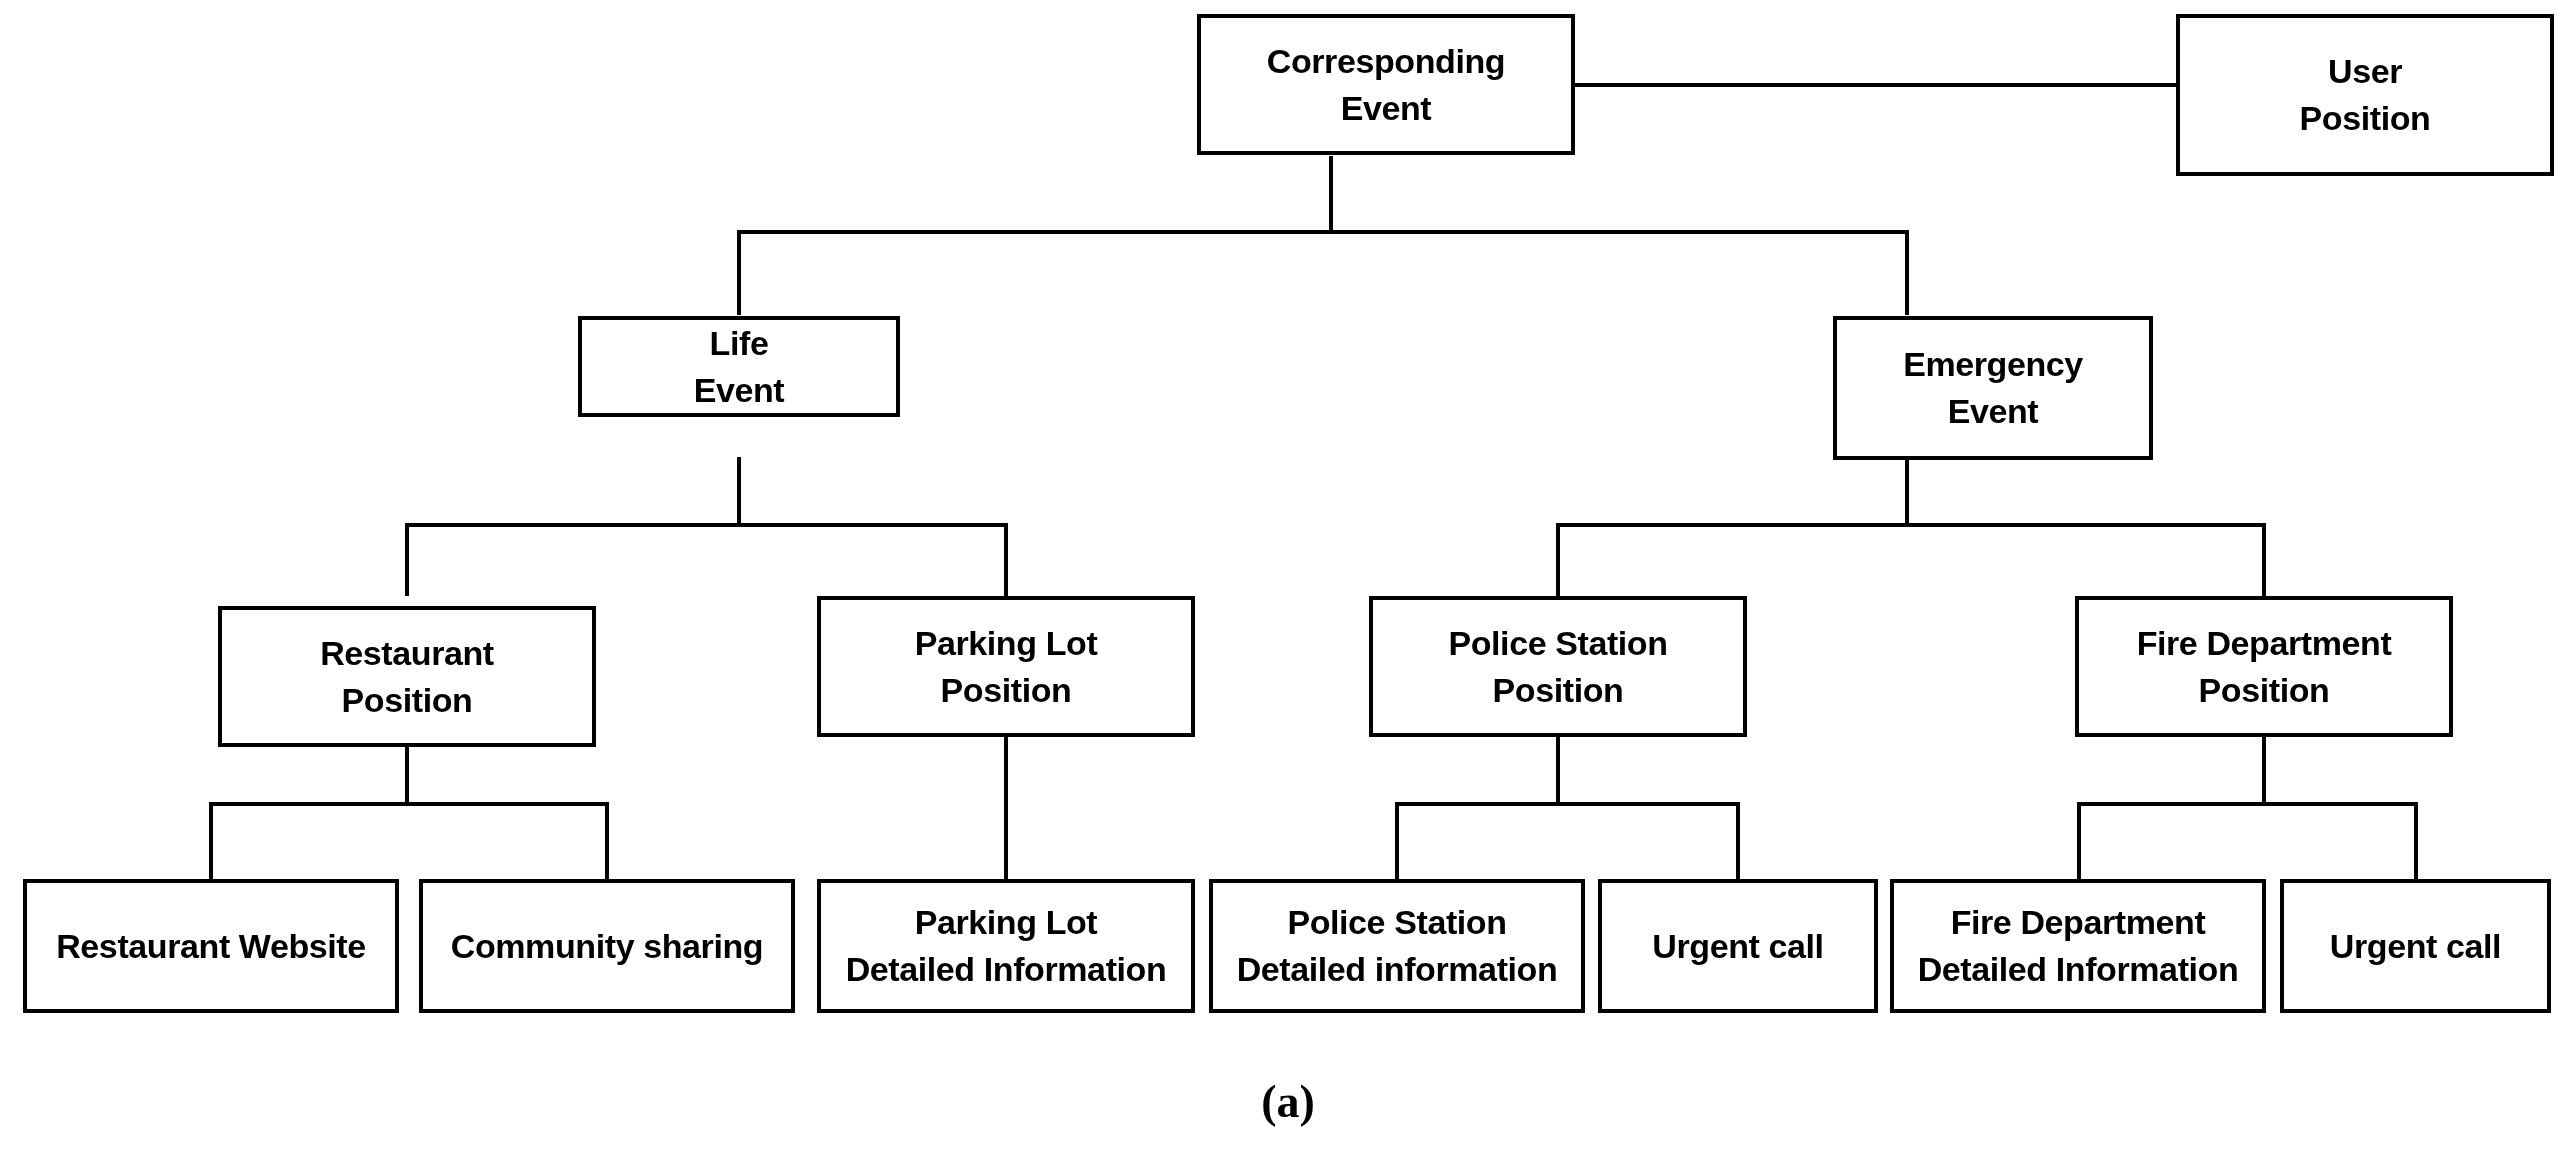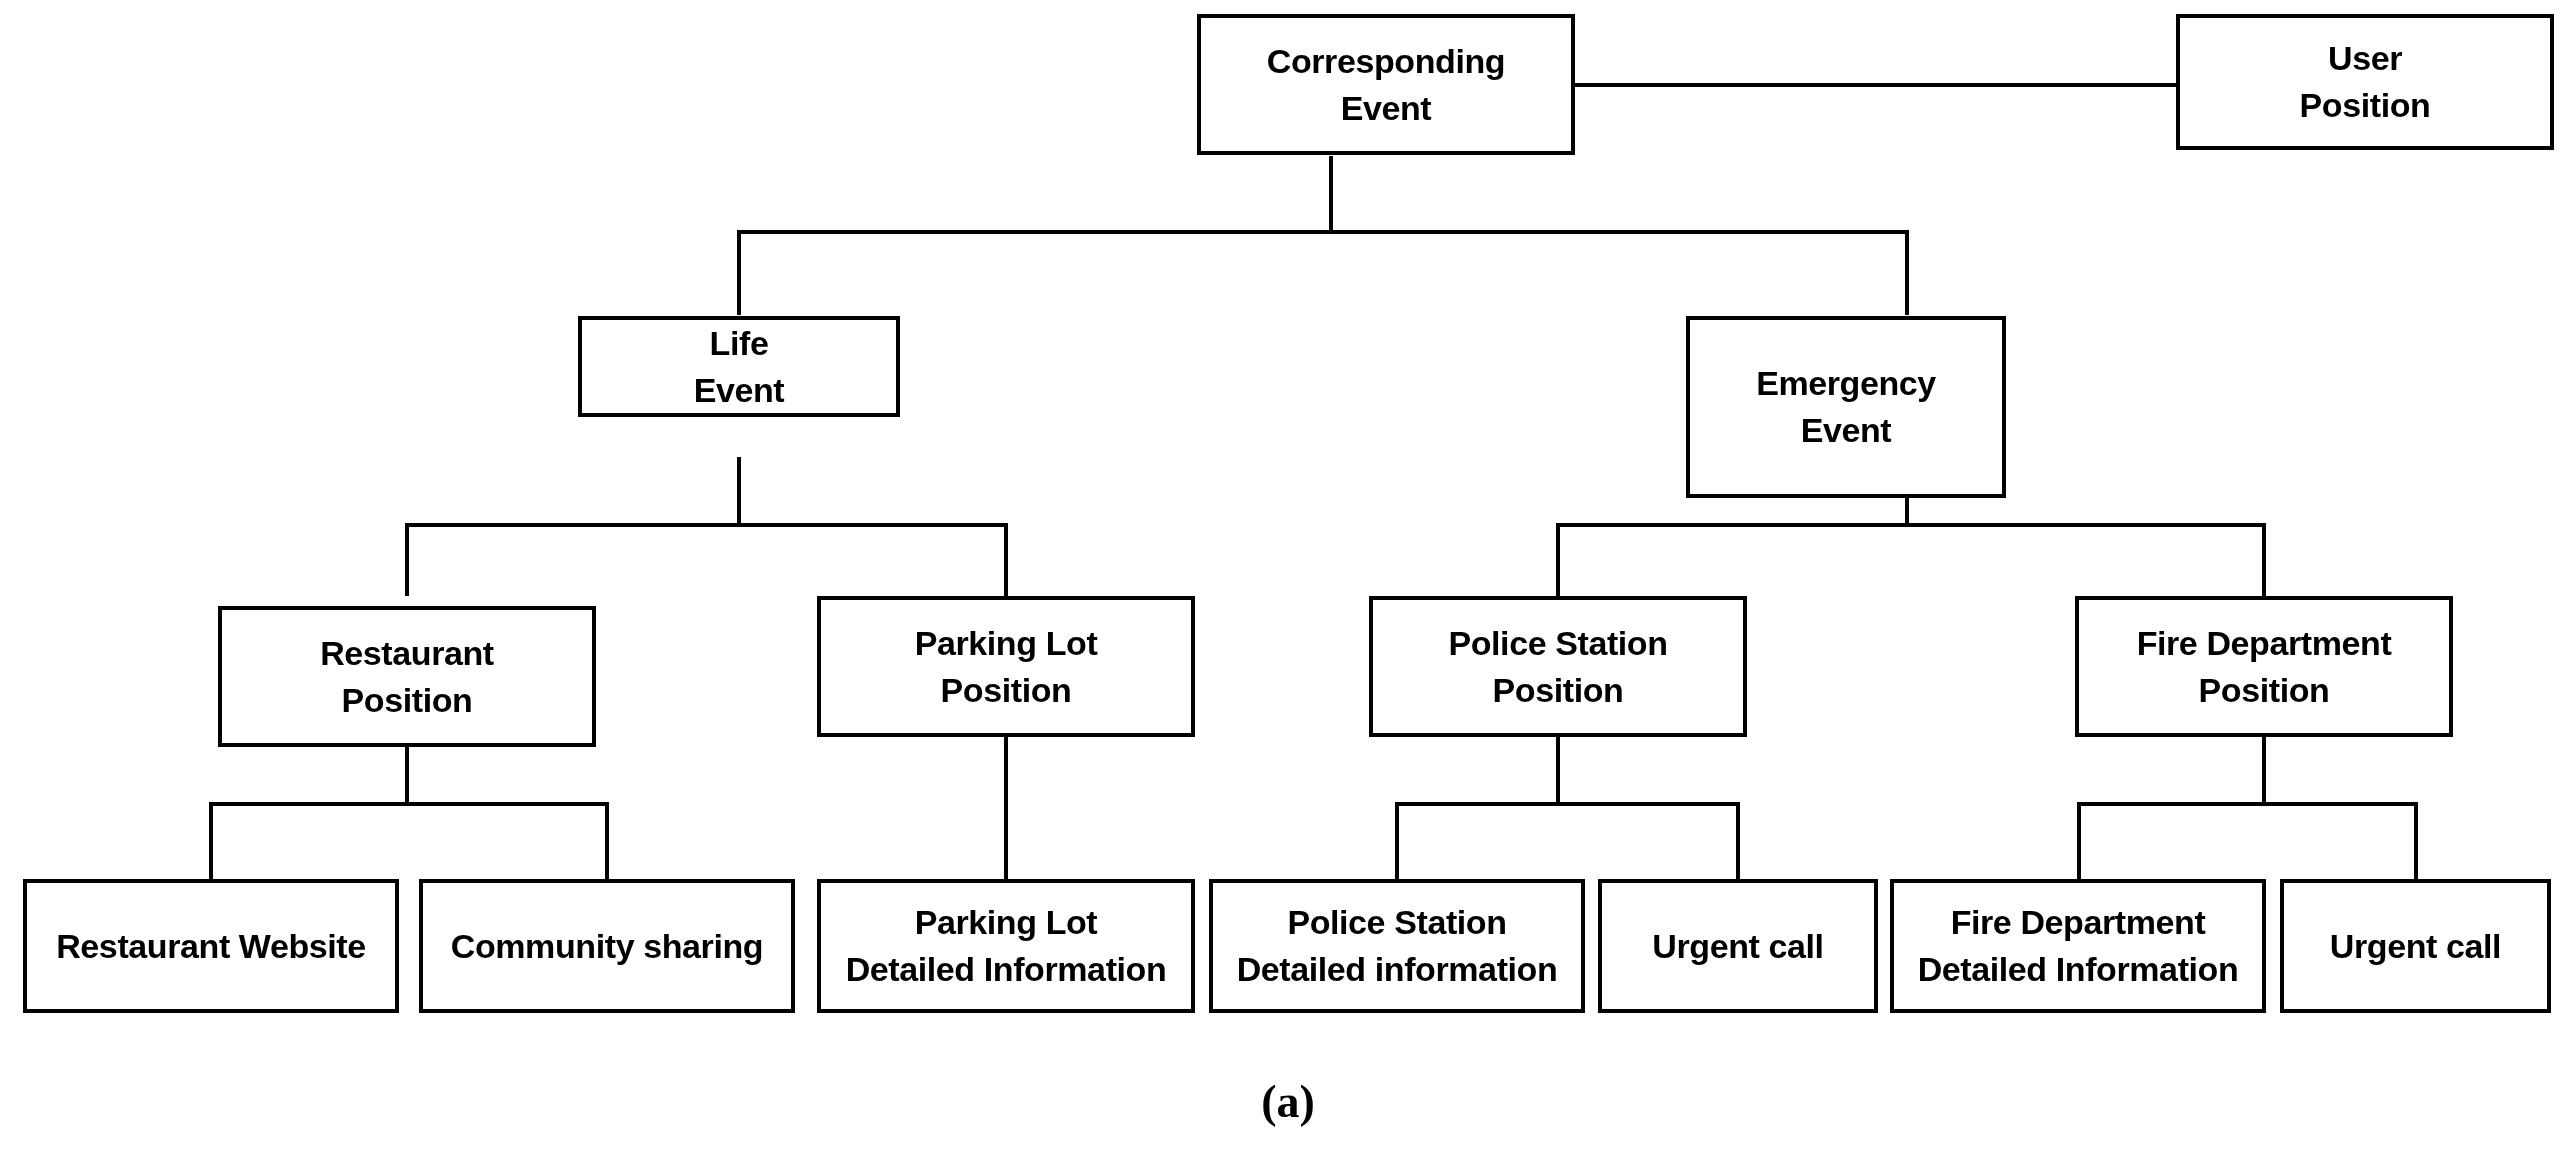--- a/index.html
+++ b/index.html
@@ -50,30 +50,30 @@
 </style>
 </head>
 <body>
 
 <div id="canvas">
 
   <div class="node" style="left:1197px; top:14.4px; width:378px; height:141px;">
     <span class="label">Corresponding
 Event</span>
   </div>
-  <div class="node" style="left:2176px; top:14.4px; width:378px; height:136px;">
+  <div class="node" style="left:2176px; top:14.4px; width:378px; height:162px;">
     <span class="label">User
 Position</span>
   </div>
 
   <div class="node" style="left:578px; top:316px; width:322px; height:101px;">
     <span class="label">Life
 Event</span>
   </div>
-  <div class="node" style="left:1686px; top:316px; width:320px; height:182px;">
+  <div class="node" style="left:1833px; top:316px; width:320px; height:144px;">
     <span class="label">Emergency
 Event</span>
   </div>
 
   <div class="node" style="left:218px; top:596px; width:378px; height:141px;margin-top:10px;">
     <span class="label">Restaurant
 Position</span>
   </div>
   <div class="node" style="left:817px; top:596px; width:378px; height:141px;">
     <span class="label">Parking Lot

